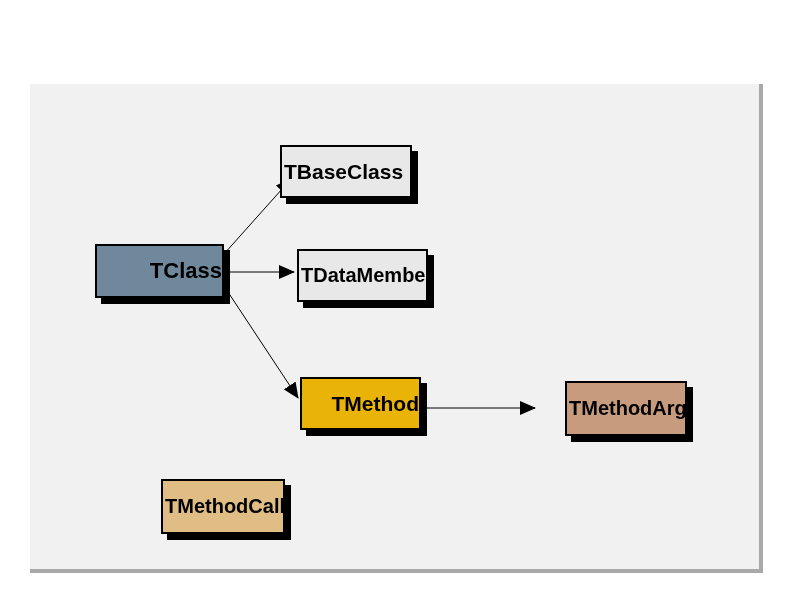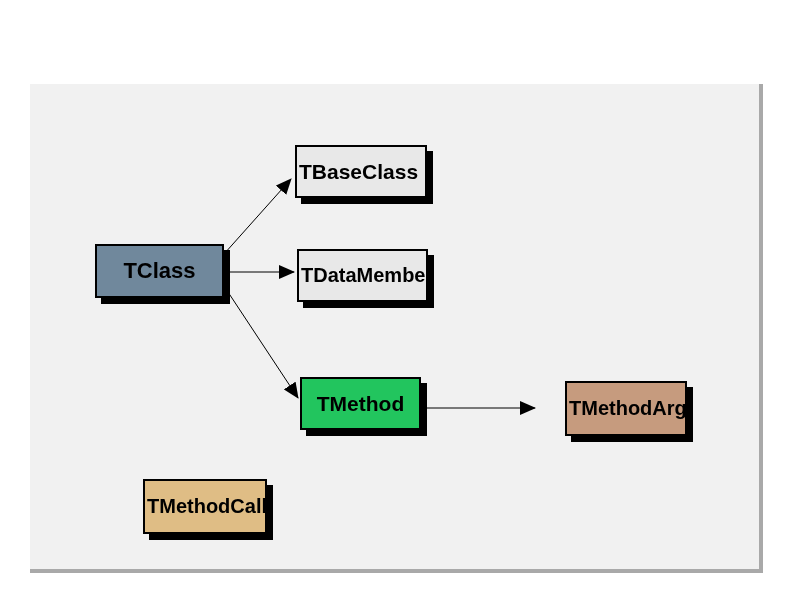--- a/index.html
+++ b/index.html
@@ -40,29 +40,29 @@
     border: 2px solid #000000;
     box-shadow: 6px 6px 0 #000000;
     display: flex;
     align-items: center;
     overflow: hidden;
     white-space: nowrap;
     font-weight: bold;
     color: #000000;
     cursor: default;
   }
-  .node.centered { justify-content: center; }
+  .node.centered { justify-content: flex-end; }
   .node.leftpad  { padding-left: 2px; }
 
   .n-tclass      { left:  95px; top: 244px; width: 129px; height: 54px; font-size: 22px; }
-  .n-tbaseclass  { left: 295px; top: 145px; width: 132px; height: 53px; font-size: 21px; }
+  .n-tbaseclass  { left: 280px; top: 145px; width: 132px; height: 53px; font-size: 21px; }
   .n-tdatamember { left: 297px; top: 249px; width: 131px; height: 53px; font-size: 20px; }
   .n-tmethod     { left: 300px; top: 377px; width: 121px; height: 53px; font-size: 21px; }
   .n-tmethodarg  { left: 537px; top: 381px; width: 122px; height: 55px; font-size: 20px; }
-  .n-tmethodcall { left: 143px; top: 479px; width: 124px; height: 55px; font-size: 20px; }
+  .n-tmethodcall { left: 161px; top: 479px; width: 124px; height: 55px; font-size: 20px; }
 </style>
 </head>
 <body>
 
 <div class="stage">
 
   <div class="canvas"></div>
 
   <svg class="edges" viewBox="0 0 792 612" xmlns="http://www.w3.org/2000/svg">
     <defs>
@@ -81,21 +81,21 @@
   </div>
 
   <div class="node leftpad n-tbaseclass" style="background-color: rgb(232, 232, 232);">
     <span>TBaseClass</span>
   </div>
 
   <div class="node leftpad n-tdatamember" style="background-color: rgb(232, 232, 232);">
     <span>TDataMember</span>
   </div>
 
-  <div class="node centered n-tmethod" style="background-color: #22c55e;">
+  <div class="node centered n-tmethod" style="background-color: #eab308;">
     <span>TMethod</span>
   </div>
 
   <div class="node leftpad n-tmethodarg" style="background-color: rgb(198, 155, 126); margin-left: 28px;">
     <span>TMethodArg</span>
   </div>
 
   <div class="node leftpad n-tmethodcall" style="background-color: rgb(223, 189, 133);">
     <span>TMethodCall</span>
   </div>

